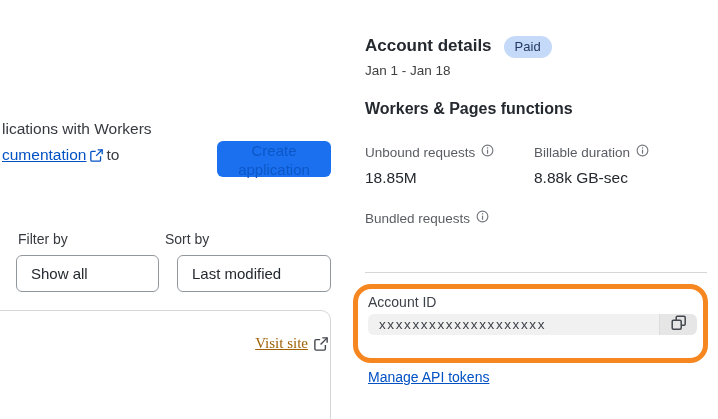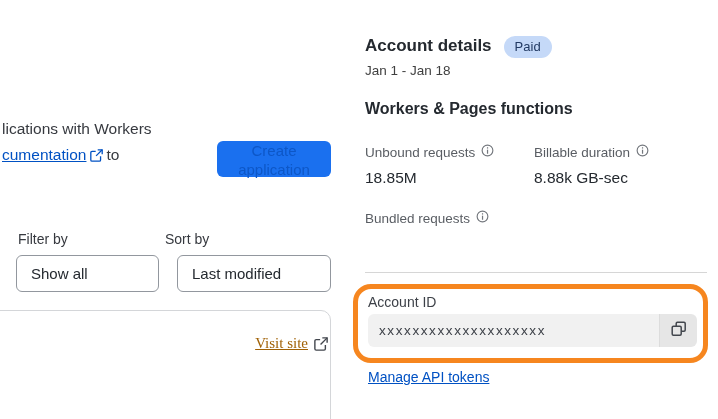--- a/index.html
+++ b/index.html
@@ -90,21 +90,21 @@
 
   .highlight-ring {
     left: 353px; top: 284px; width: 355px; height: 79px;
     border: 5px solid #f6861f; border-radius: 18px;
     pointer-events: none;
   }
 
   .acct-id-label { left: 368px; top: 294px; font-size: 14px; color: #3d4148; }
 
   .acct-id-control {
-    left: 368px; top: 314px; width: 329px; height: 33px;
+    left: 368px; top: 314px; width: 329px; height: 21px;
     display: flex; border-radius: 6px; overflow: hidden;
   }
   .acct-id-input {
     flex: 1; border: none; outline: none;
     background: #f1f1f1; color: #3d4148;
     font-family: "Liberation Sans", sans-serif;
     font-size: 13.5px; letter-spacing: 1.6px;
     padding: 0 8px 0 11px;
   }
   .copy-btn {

